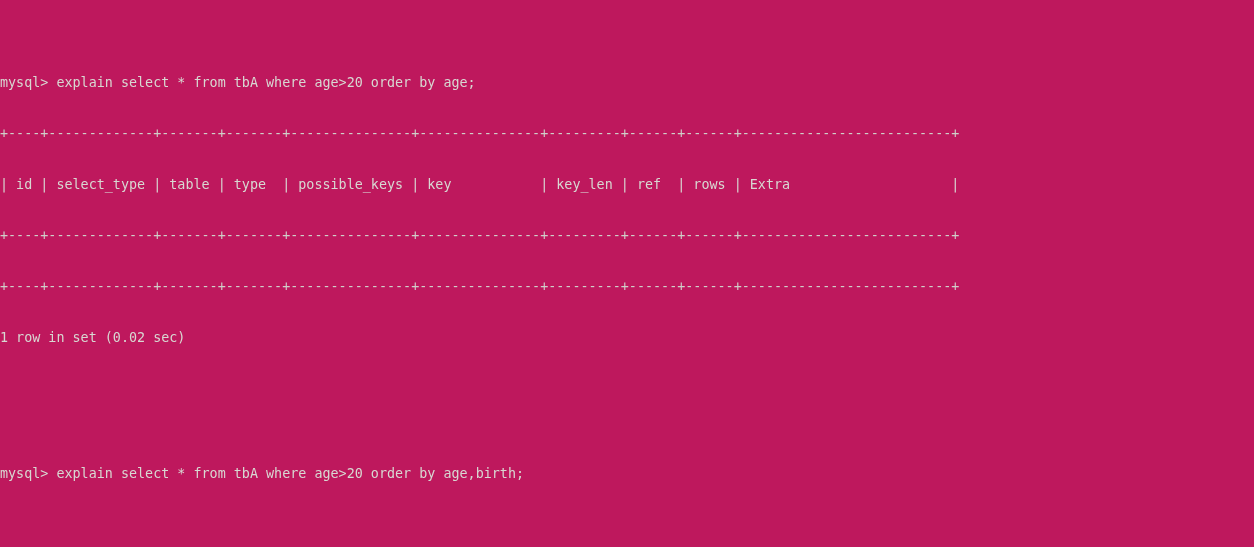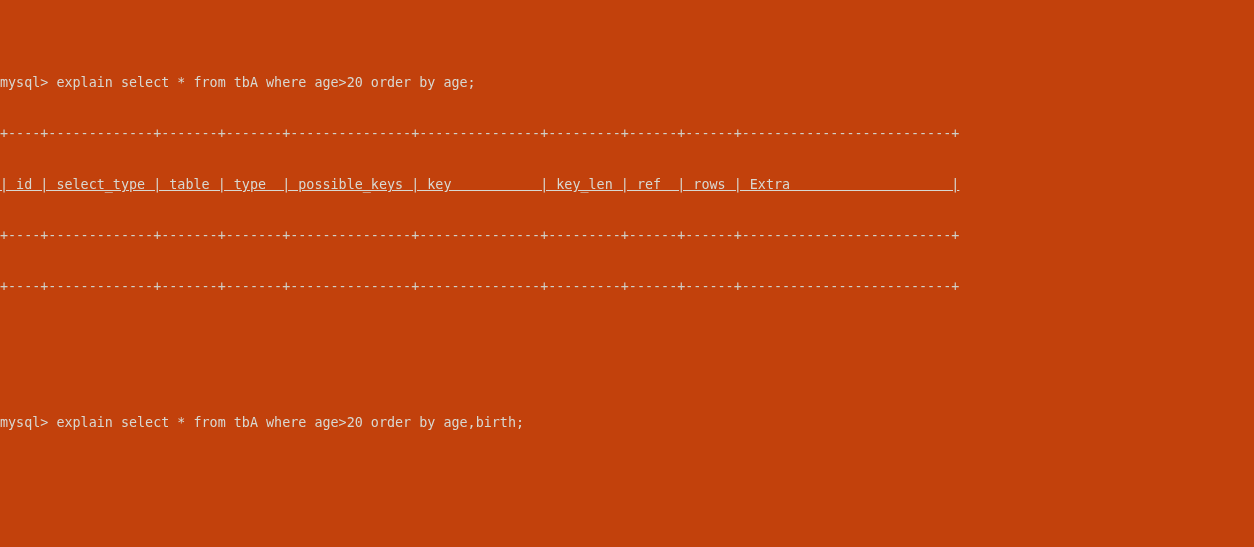--- a/index.html
+++ b/index.html
@@ -9,57 +9,58 @@
     background: #000000;
   }
   body {
     width: 1254px;
     height: 547px;
     overflow: hidden;
   }
   #terminal {
     width: 1254px;
     height: 547px;
-    background: #c2410c;
+    background: #be185d;
     color: #d8d8d2;
     font-family: "DejaVu Sans Mono", "Liberation Mono", monospace;
     font-size: 13.4px;
     line-height: 17px;
     letter-spacing: 0px;
     padding: 6px 0 0 0;
     box-sizing: border-box;
     white-space: pre;
     overflow: hidden;
     -webkit-font-smoothing: antialiased;
   }
   .tline {
     display: block;
     height: 17px;
     white-space: pre;
     margin: 0;
     padding: 0;
   }
   .rule      { color: #cfcfc8; }
   .prompt    { color: #d8d8d2; }
-  .header    { color: #d8d8d2; text-decoration: underline; }
+  .header    { color: #d8d8d2; }
   .datarow   { color: #d8d8d2; }
   .status    { color: #d8d8d2; }
   .blank     { color: transparent; }
 </style>
 </head>
 <body>
 
 <div id="terminal">
 
   
   <span class="tline prompt"><span>mysql&gt; </span><span>explain select * from tbA where age&gt;20 order by age;</span></span>
   <span class="tline rule">+----+-------------+-------+-------+---------------+---------------+---------+------+------+--------------------------+</span>
   <span class="tline header">| id | select_type | table | type  | possible_keys | key           | key_len | ref  | rows | Extra                    |</span>
   <span class="tline rule">+----+-------------+-------+-------+---------------+---------------+---------+------+------+--------------------------+</span>
   <span class="tline rule">+----+-------------+-------+-------+---------------+---------------+---------+------+------+--------------------------+</span>
+  <span class="tline status">1 row in set (0.02 sec)</span>
   <span class="tline blank"> </span>
 
   
   <span class="tline prompt"><span>mysql&gt; </span><span>explain select * from tbA where age&gt;20 order by age,birth;</span></span>
   
   
   
   
   
   

